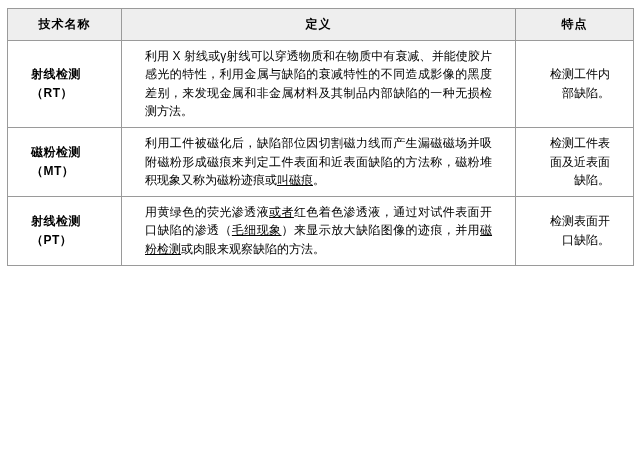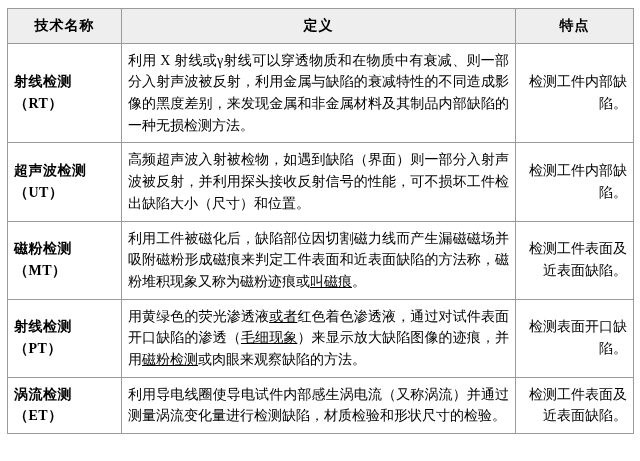--- a/index.html
+++ b/index.html
@@ -22,24 +22,23 @@
   }
   table.tech-table {
     width: 626px;
     border-collapse: collapse;
     table-layout: fixed;
     border: 1px solid #9a9a9a;
   }
   table.tech-table td, table.tech-table th {
     border: 1px solid #9a9a9a;
     vertical-align: middle;
-    padding: 6px 6px;
-    font-size: 14px;
+    padding: 6px 23px;
+    font-size: 12px;
     line-height: 1.55;
-    font-family: Liberation Serif, serif;
   }
   thead th {
     background: #eeeeee;
     font-weight: bold;
     text-align: center;
     font-size: 13.5px;
     letter-spacing: 1px;
     padding: 10px 4px;
   }
   col.c-name { width: 114px; }
@@ -78,38 +77,28 @@
     <thead>
       <tr>
         <th>技术名称</th>
         <th>定义</th>
         <th>特点</th>
       </tr>
     </thead>
     <tbody>
       <tr>
         <td class="name-cell">射线检测（RT）</td>
-        <td class="def-cell">利用 X 射线或γ射线可以穿透物质和在物质中有衰减、则一部分入射声波被反射，利用金属与缺陷的衰减特性的不同造成影像的黑度差别，来发现金属和非金属材料及其制品内部缺陷的一种无损检测方法。</td>
-        <td class="feat-cell">检测工件内部缺陷。</td>
-      </tr>
-      <tr>
-        <td class="name-cell">超声波检测（UT）</td>
-        <td class="def-cell">高频超声波入射被检物，如遇到缺陷（界面）则一部分入射声波被反射，并利用探头接收反射信号的性能，可不损坏工件检出缺陷大小（尺寸）和位置。</td>
+        <td class="def-cell">利用 X 射线或γ射线可以穿透物质和在物质中有衰减、并能使胶片感光的特性，利用金属与缺陷的衰减特性的不同造成影像的黑度差别，来发现金属和非金属材料及其制品内部缺陷的一种无损检测方法。</td>
         <td class="feat-cell">检测工件内部缺陷。</td>
       </tr>
       <tr>
         <td class="name-cell">磁粉检测（MT）</td>
         <td class="def-cell"><span>利用工件被磁化后，缺陷部位因切割磁力线而产生漏磁磁场并吸附磁粉形成磁痕来判定工件表面和近表面缺陷的方法称，磁粉堆积现象又称为磁粉迹痕或</span><span class="u">叫磁痕</span><span>。</span></td>
         <td class="feat-cell">检测工件表面及近表面缺陷。</td>
       </tr>
       <tr>
         <td class="name-cell">射线检测（PT）</td>
         <td class="def-cell"><span>用黄绿色的荧光渗透液</span><span class="u">或者</span><span>红色着色渗透液，通过对试件表面开口缺陷的渗透（</span><span class="u">毛细现象</span><span>）来显示放大缺陷图像的迹痕，并用</span><span class="u">磁粉检测</span><span>或肉眼来观察缺陷的方法。</span></td>
         <td class="feat-cell">检测表面开口缺陷。</td>
       </tr>
-      <tr>
-        <td class="name-cell">涡流检测（ET）</td>
-        <td class="def-cell">利用导电线圈使导电试件内部感生涡电流（又称涡流）并通过测量涡流变化量进行检测缺陷，材质检验和形状尺寸的检验。</td>
-        <td class="feat-cell">检测工件表面及近表面缺陷。</td>
-      </tr>
     </tbody>
   </table>
 </div>
 
 </body></html>

